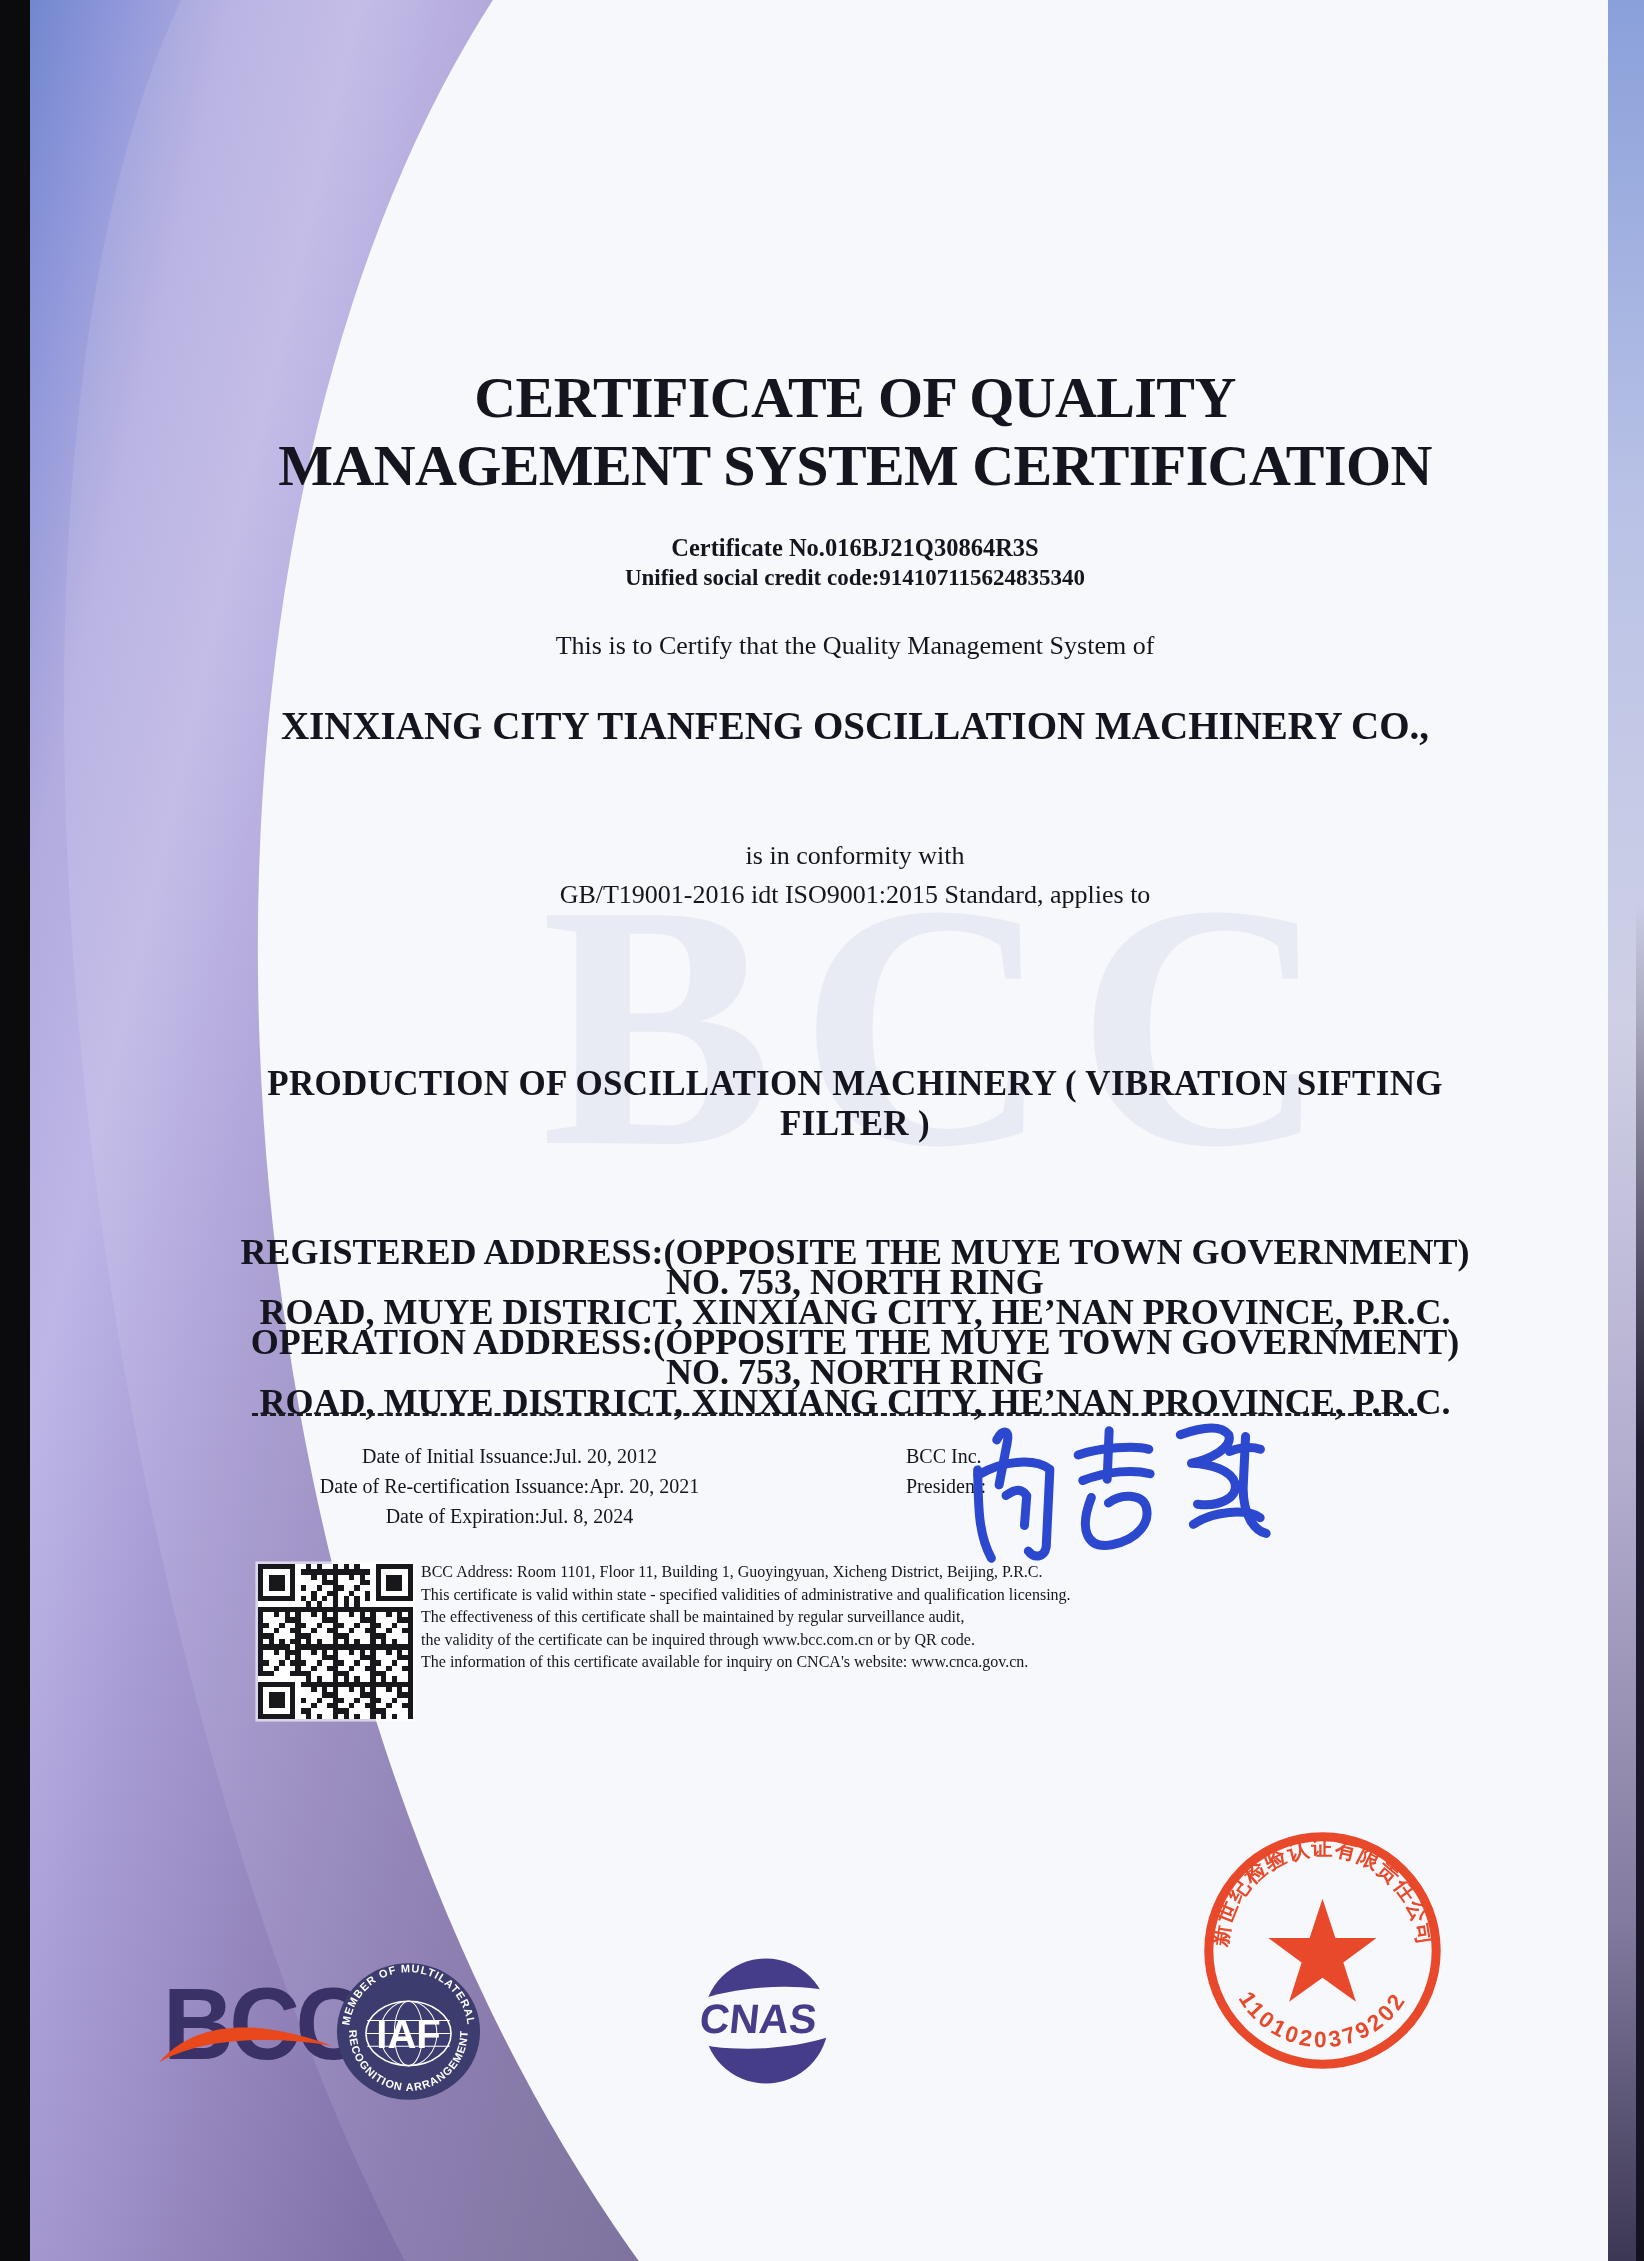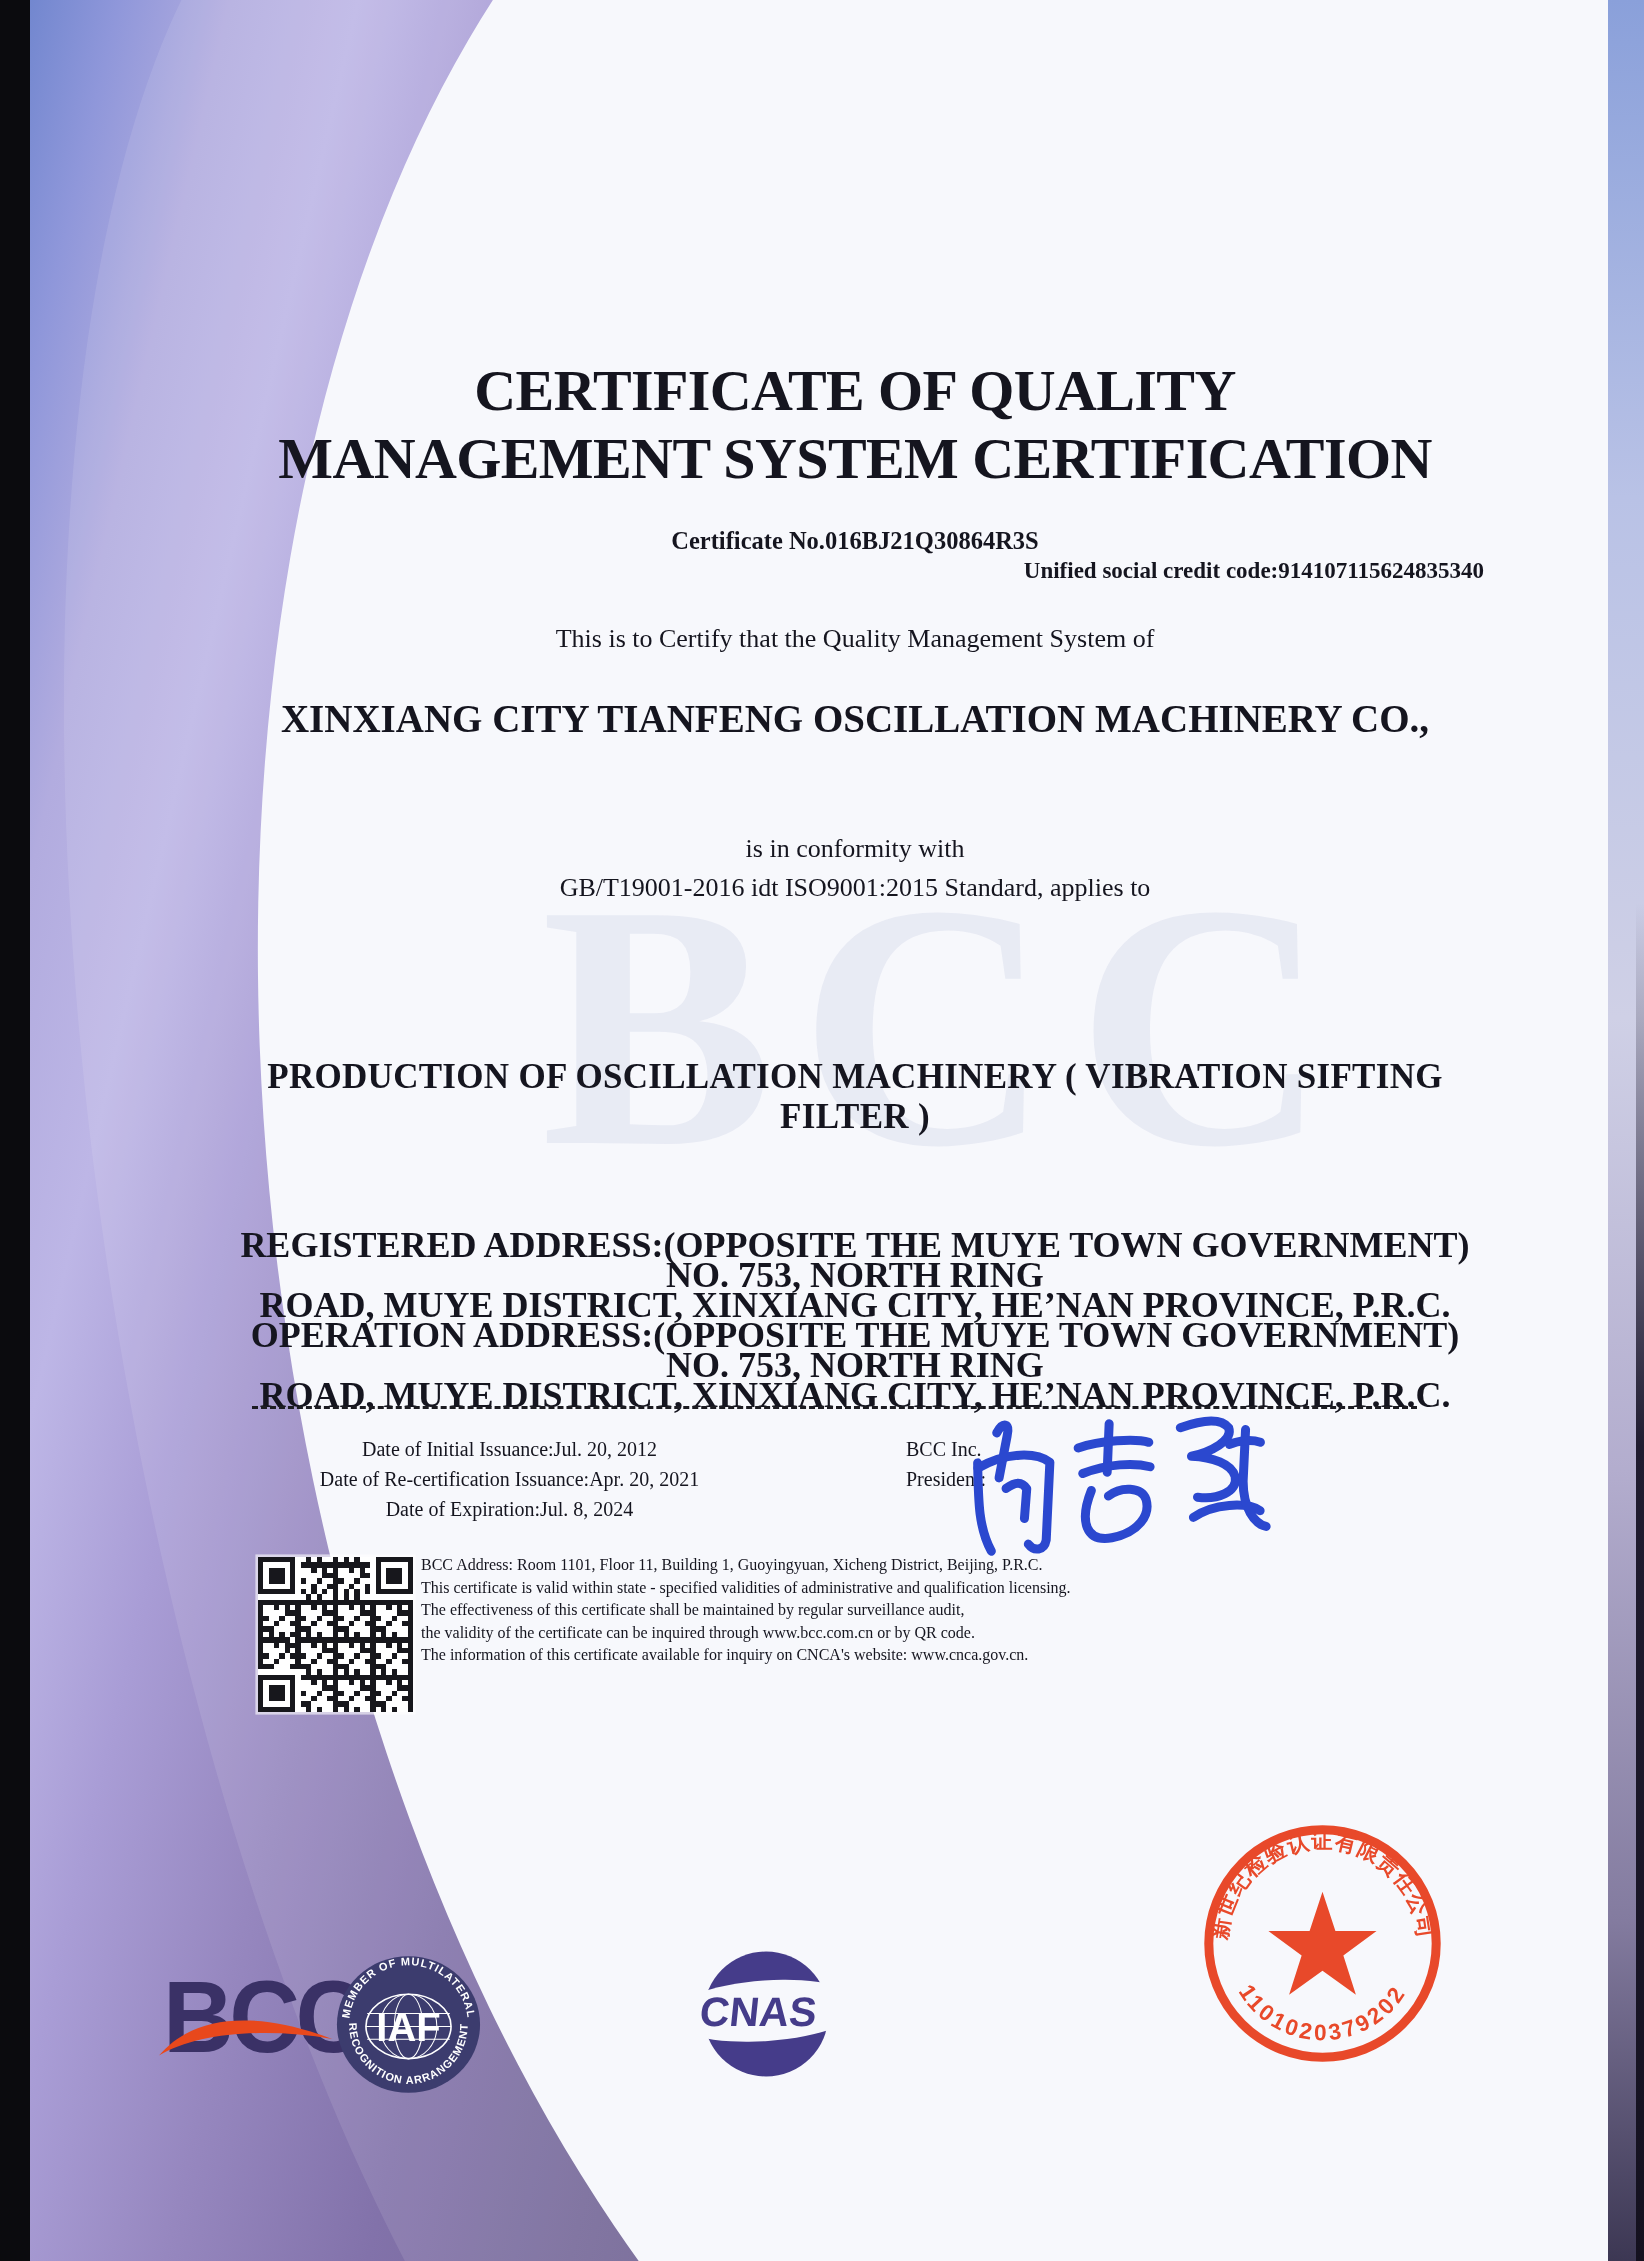--- a/index.html
+++ b/index.html
@@ -19,21 +19,21 @@
          background:linear-gradient(180deg,#8aa0da 0%,#b9c2e6 22%,#cfd0e6 45%,#b3adce 65%,#837b9f 85%,#3c3753 100%);}
   .edge-right-line{position:absolute;right:0;top:903px;width:9px;height:1358px;z-index:4;
          background:linear-gradient(180deg,rgba(30,27,45,0),#201c30 40%,#14111f 100%);}
 
   
   .watermark{position:absolute;left:335px;top:826px;width:1225px;height:451px;z-index:4;
              font-family:"Liberation Serif",serif;font-weight:bold;font-size:348px;line-height:400px;
              color:rgba(208,214,231,0.38);letter-spacing:26px;text-align:center;user-select:none;}
 
   
-  .content{position:absolute;left:0;top:1px;width:1645px;height:1865px;z-index:10;}
+  .content{position:absolute;left:0;top:8px;width:1645px;height:1865px;z-index:10;}
   .ctr{position:absolute;left:226px;width:1258px;text-align:center;}
   .title{font-size:58px;font-weight:bold;letter-spacing:-0.6px;line-height:68px;}
   .certno{font-size:24.5px;font-weight:bold;line-height:31px;}
   .creditcode{font-size:23px;font-weight:bold;line-height:30px;}
   .body40{font-size:26px;line-height:32px;}
   .company{font-size:39px;font-weight:bold;line-height:54px;}
   .scope{font-size:35px;font-weight:bold;letter-spacing:0.3px;}
   .address{font-size:36px;font-weight:bold;line-height:30px;}
   .dashline{position:absolute;left:252px;top:1405px;width:1165px;border-top:3.2px dashed #1c1c22;}
   .dates{position:absolute;left:258px;top:1433px;width:503px;text-align:center;
@@ -73,21 +73,21 @@
   <div class="watermark">BCC</div>
 
   <div class="content">
 
     <div class="ctr title" style="top:356px;">
       <div>CERTIFICATE OF QUALITY</div>
       <div>MANAGEMENT SYSTEM CERTIFICATION</div>
     </div>
 
     <div class="ctr certno" style="top:524px;">Certificate No.016BJ21Q30864R3S</div>
-    <div class="ctr creditcode" style="top:555px;text-align:right;">Unified social credit code:914107115624835340</div>
+    <div class="ctr creditcode" style="top:555px;">Unified social credit code:914107115624835340</div>
 
     <div class="ctr body40" style="top:622px;">This is to Certify that the Quality Management System of</div>
 
     <div class="ctr company" style="top:691px;">
       <div>XINXIANG CITY TIANFENG OSCILLATION MACHINERY CO.,</div>
     </div>
 
     <div class="ctr body40" style="top:832px;">is in conformity with</div>
     <div class="ctr body40" style="top:871px;">GB/T19001-2016 idt ISO9001:2015 Standard, applies to</div>
 

